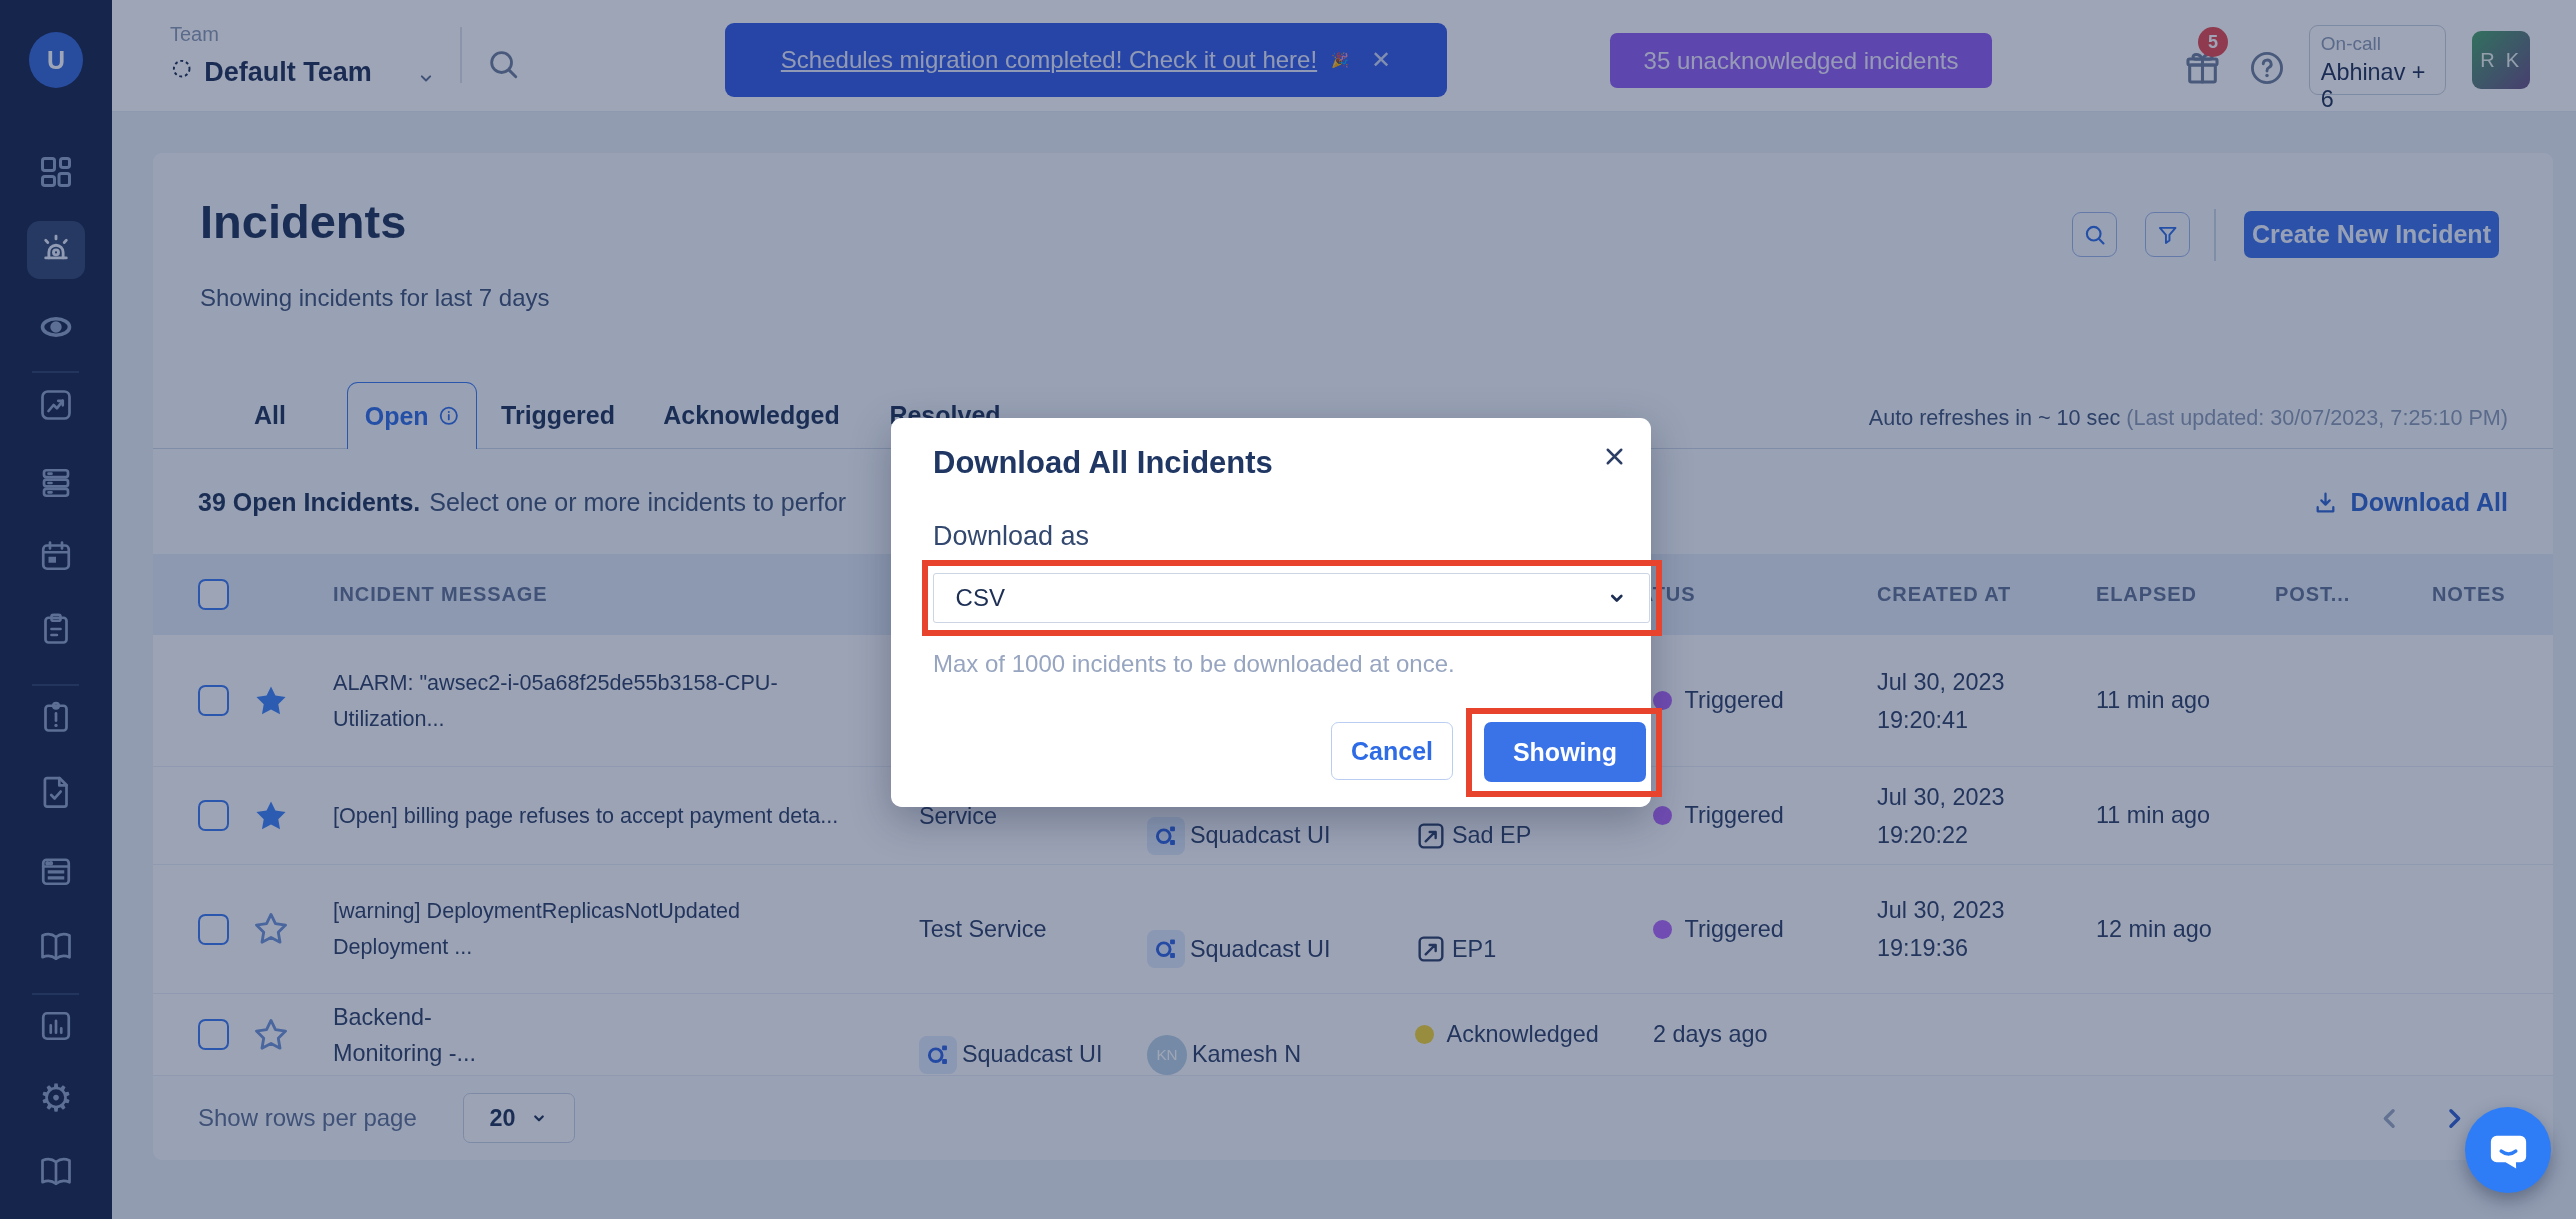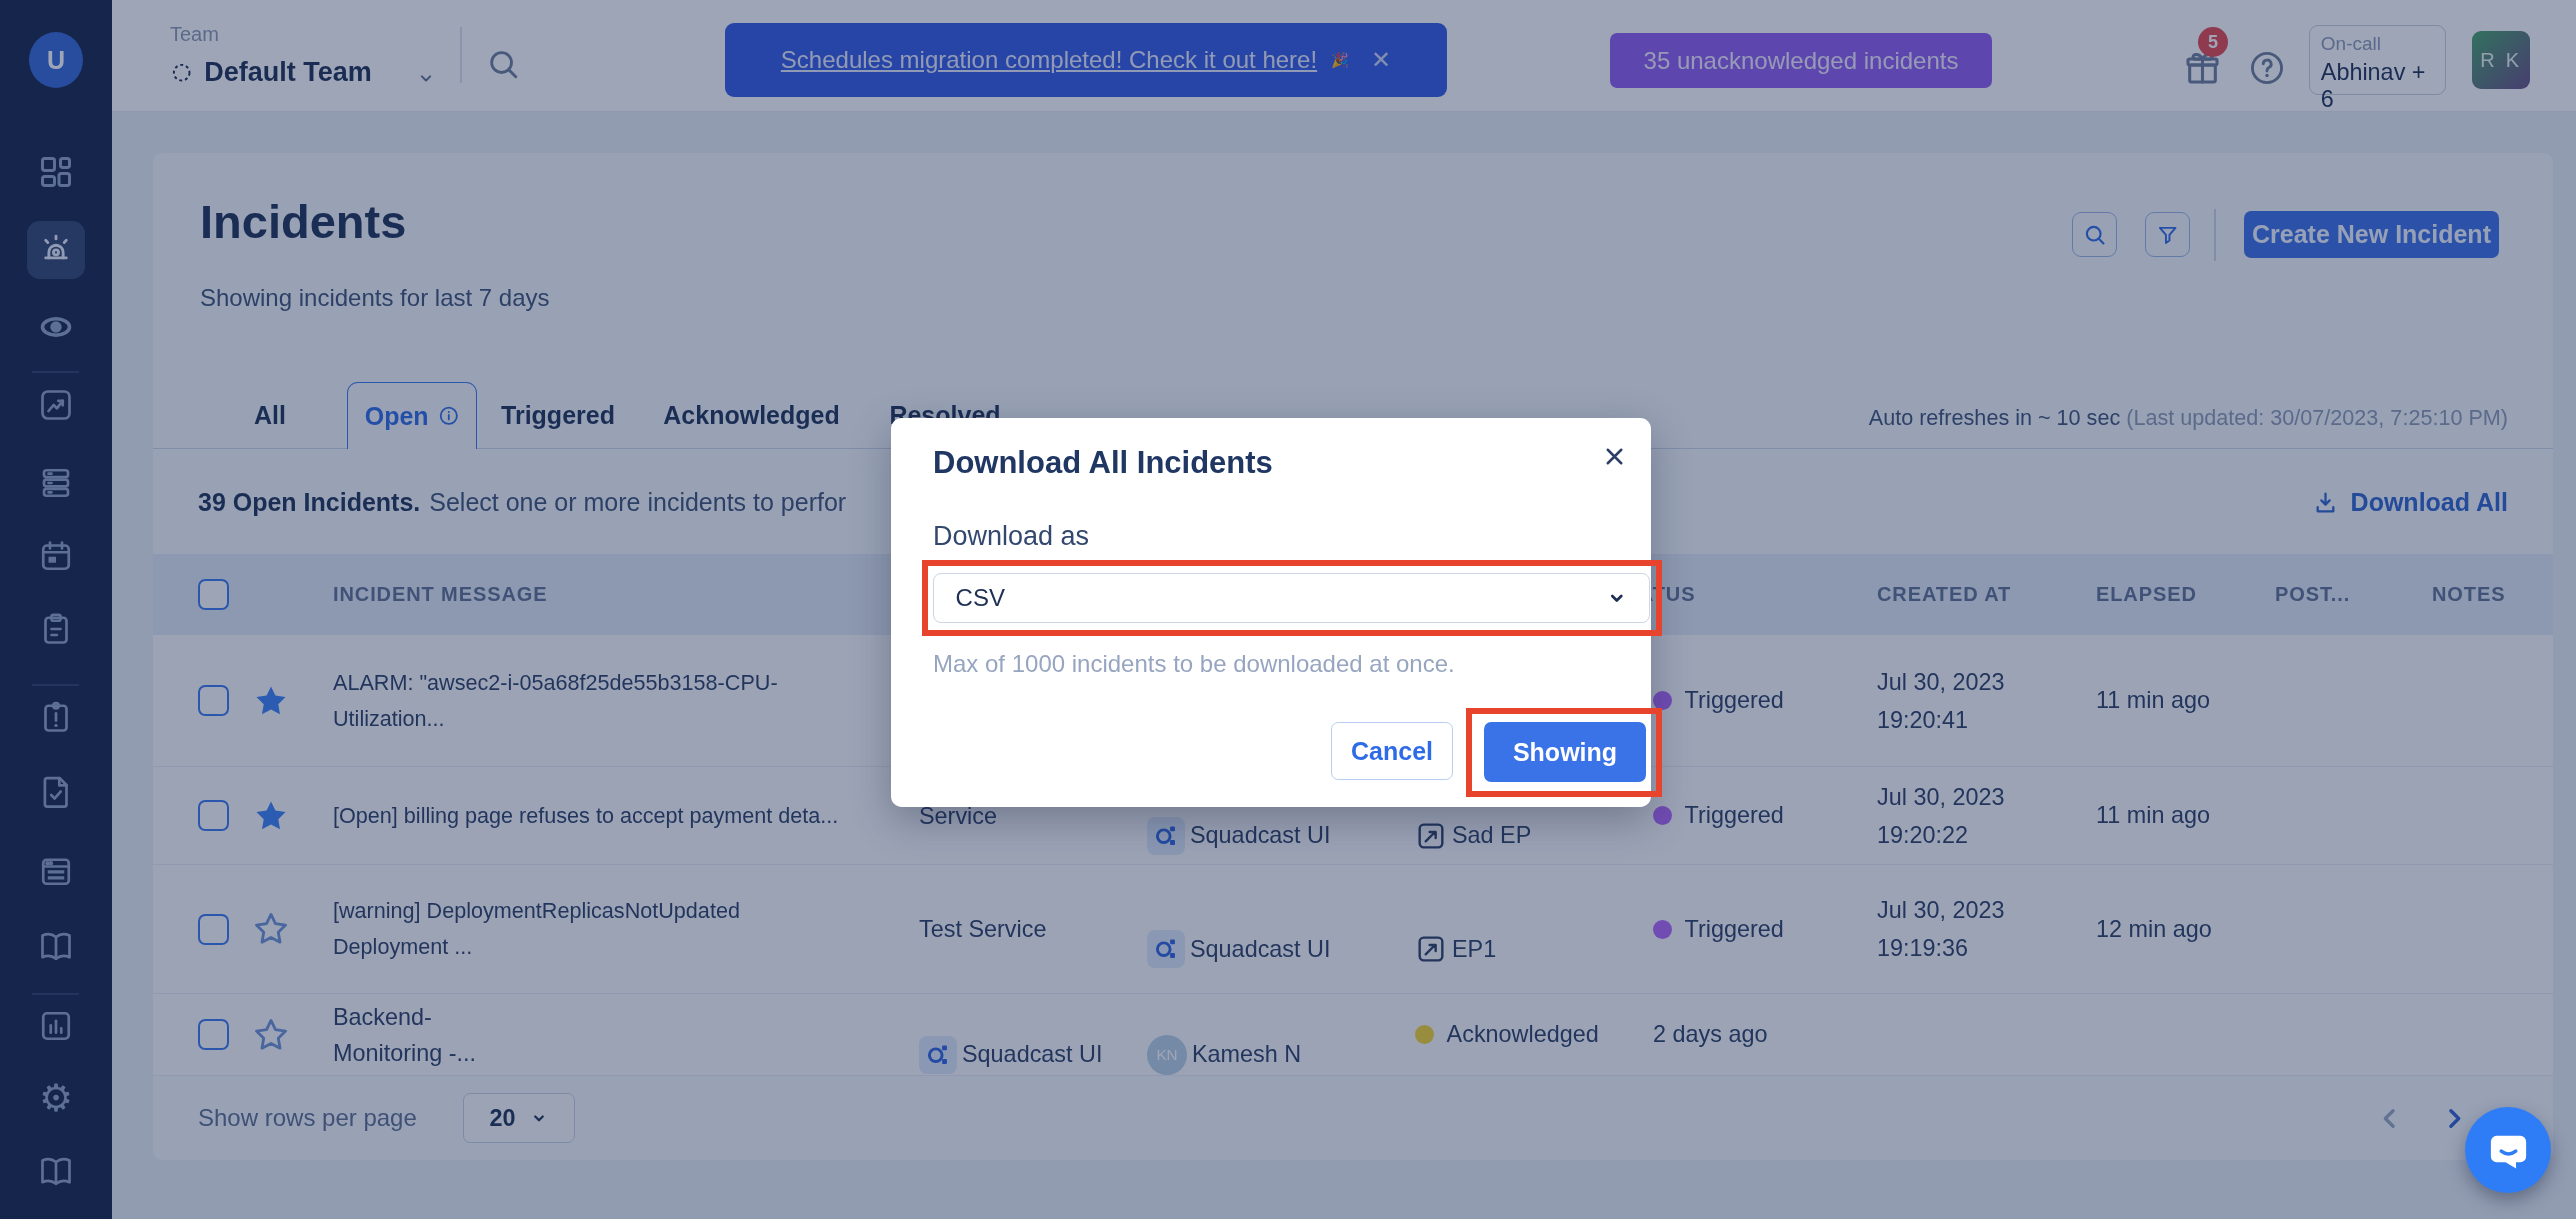--- a/index.html
+++ b/index.html
@@ -18,21 +18,21 @@
                  border-radius:12.6px; display:flex; align-items:center; justify-content:center; color:#e8eefb; }
   .side-active svg { width:38px; height:38px; }
   .side-div { position:absolute; left:32px; width:47px; height:1.8px; background:#2c3d66; }
   .gear-glyph { font-size:38px; line-height:36px; text-align:center; width:36px; display:block; }
 
   
   .topbar { position:absolute; left:112px; top:0; width:2464px; height:112px; background:#ffffff;
             border-bottom:0.9px solid #e3e9f2; z-index:10; }
   .team { position:absolute; left:58px; top:23.4px; }
   .team-label { font-size:20px; color:#8b99b4; }
-  .team-row { display:flex; align-items:center; gap:10.8px; margin-top:10.8px; color:#1d2f55; }
+  .team-row { display:flex; gap:10.8px; margin-top:10.8px; color:#1d2f55; }
   .team-name { font-size:27px; font-weight:600; color:#1d2f55; }
   .team-chev { position:absolute; left:304px; top:68px; color:#5f7094; }
   .top-div { position:absolute; left:348px; top:27px; width:1.8px; height:56px; background:#dce3ee; }
   .top-search { position:absolute; left:374px; top:47px; color:#6c7d9c; }
   .banner { position:absolute; left:613px; top:23.4px; width:722px; height:74px; background:#3359e6;
             border-radius:9px; display:flex; align-items:center; justify-content:center; gap:14.4px; }
   .banner-link { color:#e9edfc; font-size:24px; text-decoration:underline; }
   .banner-x { color:#cdd8f5; font-size:24px; margin-left:7.2px; cursor:default; }
   .purple-badge { position:absolute; left:1498px; top:33px; width:382px; height:55px; background:#8f5cf0;
                   border-radius:7.2px; color:#f2edff; font-size:24px; display:flex; align-items:center; justify-content:center; }
@@ -112,21 +112,21 @@
   .chev-r { position:absolute; left:2285px; top:27px; color:#2f5fd0; }
 
   
   .dim { position:absolute; inset:0; background:rgba(24,40,82,0.42); z-index:40; }
   .modal { position:absolute; left:891px; top:418px; width:760px; height:389px; background:#ffffff;
            border-radius:10.8px; z-index:50; box-shadow:0 12.6px 40px rgba(15,25,55,0.30); }
   .modal-title { position:absolute; left:42px; top:27px; font-size:31px; font-weight:bold; color:#203764; }
   .modal-x { position:absolute; right:23.4px; top:25px; color:#2c3e66; background:none; border:none; }
   .modal-label { position:absolute; left:42px; top:103px; font-size:27px; color:#33486e; }
   .modal-select { position:absolute; left:42px; top:155px; width:717px; height:50px; border:1.8px solid #ccd5e3;
-                  border-radius:8px; background:#fff; display:flex; align-items:center; padding:0 21.6px;
+                  border-radius:3px; background:#fff; display:flex; align-items:center; padding:0 21.6px;
                   font-size:24px; color:#1d2f55; }
   .modal-select .sel-chev { margin-left:auto; color:#1d2f55; }
   .modal-helper { position:absolute; left:42px; top:232px; font-size:24px; color:#97a5c0; }
   .btn-cancel { position:absolute; left:440px; top:304px; width:122px; height:58px; background:#fff;
                 border:1.8px solid #b9cdf0; border-radius:7.2px; color:#2e6be6; font-size:25px; font-weight:bold;
                 font-family:"Liberation Sans",sans-serif; }
   .btn-download { position:absolute; left:593px; top:304px; width:162px; height:60px; background:#3a72e8;
                   border:none; border-radius:7.2px; color:#fff; font-size:25px; font-weight:bold;
                   font-family:"Liberation Sans",sans-serif; }
   .ann { position:absolute; border:6.3px solid #e8432c; }

